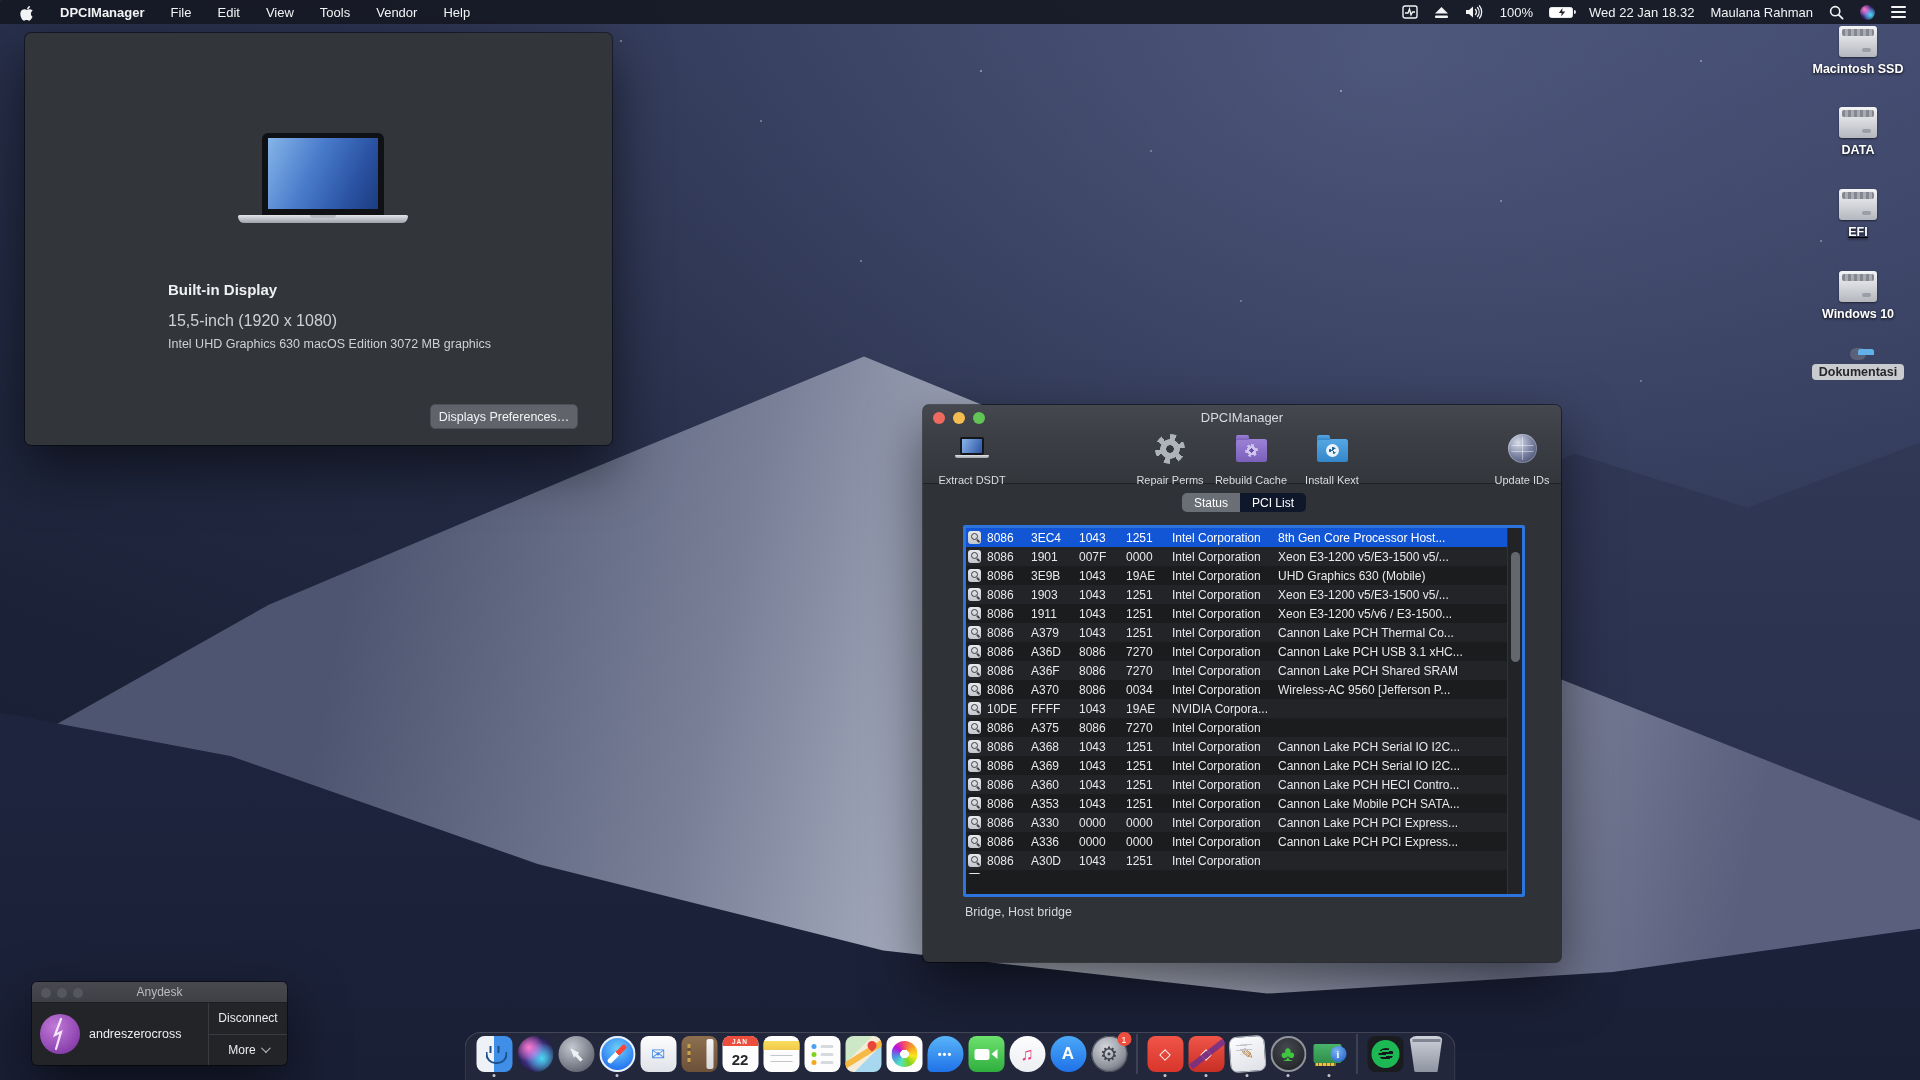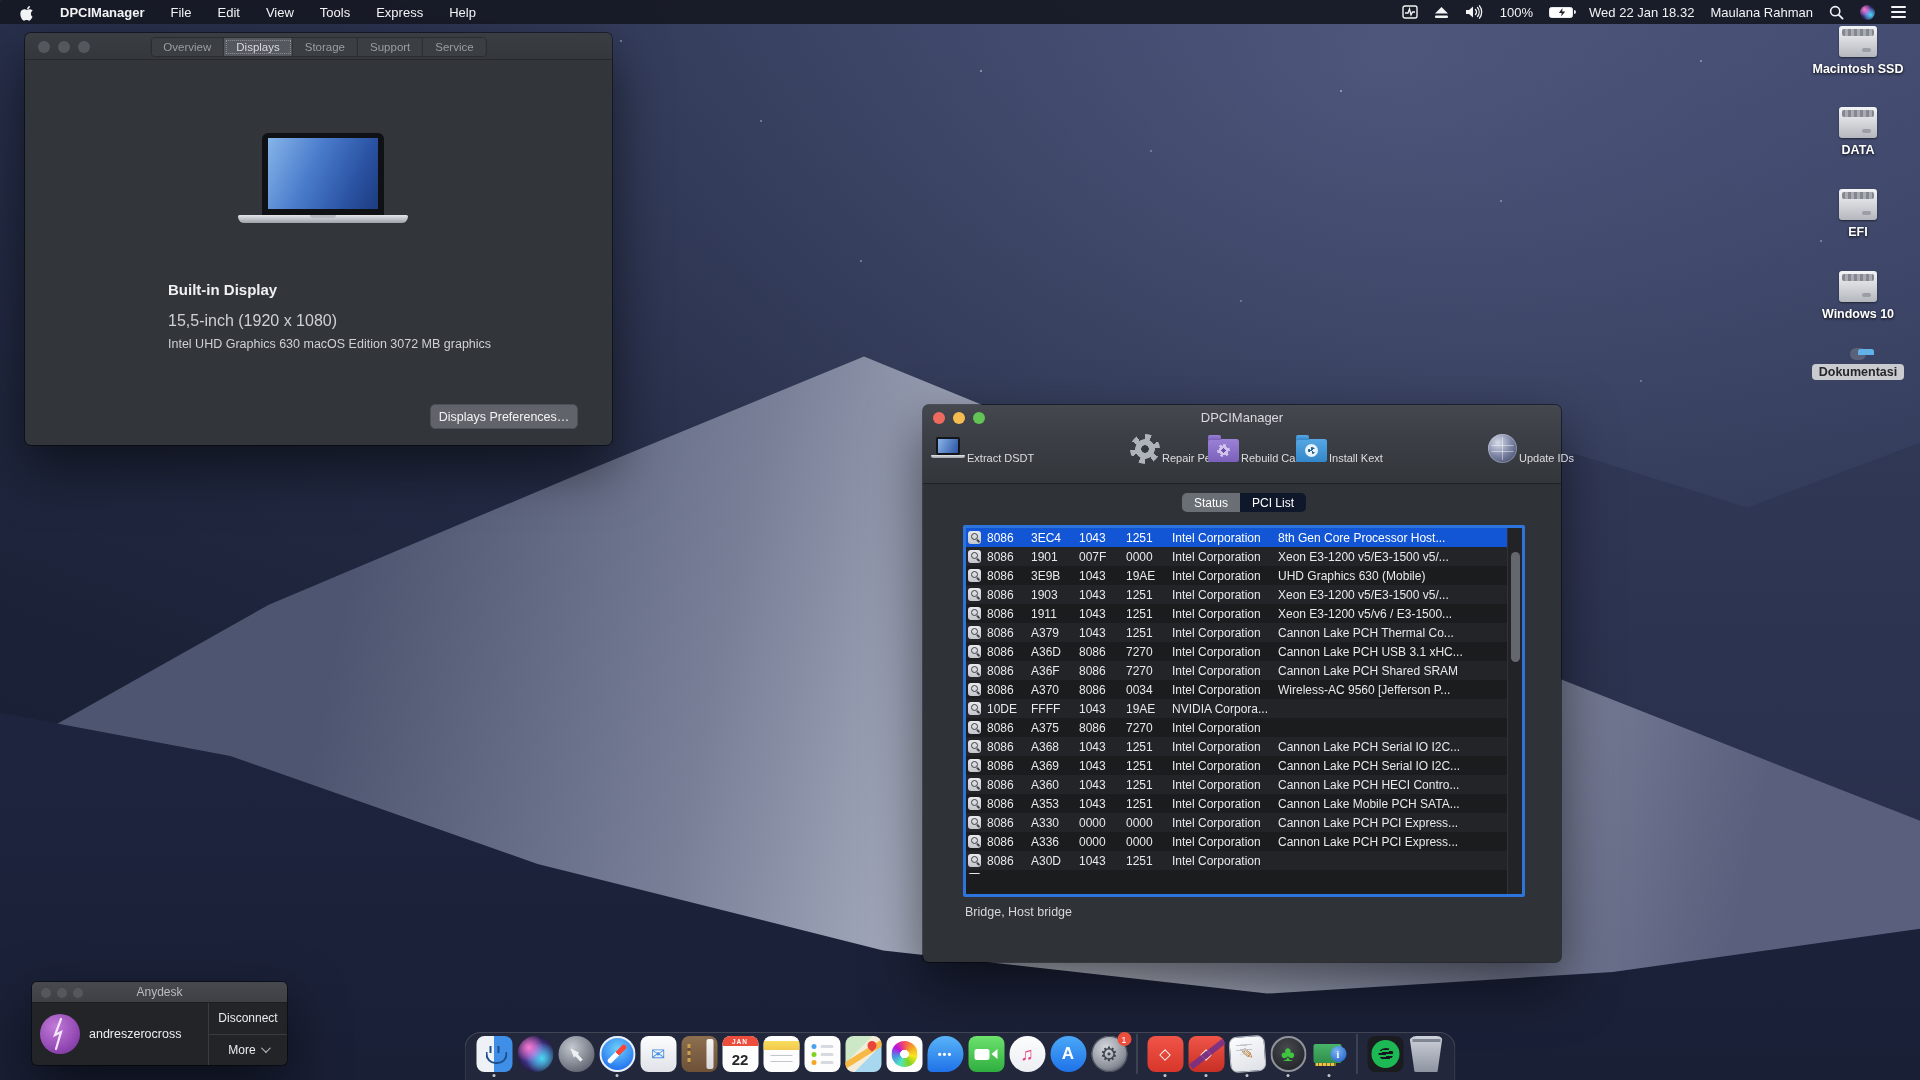--- a/index.html
+++ b/index.html
@@ -83,21 +83,21 @@
     border:1px solid #4c4f55; border-radius:5px; color:#f2f3f5; font-size:12.5px;
     display:flex; align-items:center; justify-content:center; }
 
   
   .dpci { left:923px; top:405px; width:638px; height:557px; background:#2f3236; }
   .dpci .titlebar { position:relative; height:25px; border-radius:6px 6px 0 0;
     background:linear-gradient(#45484e,#3d4046); color:#d8dade; font-size:13px;
     display:flex; align-items:center; justify-content:center; }
   .dpci .dots { position:absolute; left:10px; top:7px; display:flex; gap:8px; }
   .dpci .toolbar { position:relative; height:54px; background:linear-gradient(#3d4046,#33363b); border-bottom:1px solid #1f2124; }
-  .tb-item { position:absolute; top:3px; display:flex; flex-direction:row; align-items:flex-end; gap:2px; }
+  .tb-item { position:absolute; top:3px; display:flex; flex-direction:column; align-items:center; gap:10px; }
   .tb-item .lbl { font-size:11px; color:#dcdde0; white-space:nowrap; }
   .tb-ic { height:31px; display:flex; align-items:center; justify-content:center; }
   .mini-mac { position:relative; width:34px; height:24px; }
   .mini-mac .scr { position:absolute; left:5px; top:0; width:24px; height:18px; background:#15161a; border-radius:2px; padding:2px; }
   .mini-mac .scr i { display:block; width:100%; height:100%; background:linear-gradient(115deg,#8ab5e8,#2b53a4); }
   .mini-mac .bs { position:absolute; left:0; top:18px; width:34px; height:3.5px; background:linear-gradient(#e3e5e9,#9ea1a8); border-radius:1px 1px 3px 3px; }
   .icon-gear { width:30px; height:30px; border-radius:50%;
     background:
       radial-gradient(circle, #34373b 0 3.5px, transparent 4px),
       radial-gradient(circle, #aeb3ba 0 9.5px, transparent 10px),
@@ -288,21 +288,21 @@
     <span class="mb-item mb-icon">
       <svg width="14" height="17" viewBox="0 0 16 19">
         <path fill="#f2f3f5" d="M11.4 2c.1 1-.3 1.9-.9 2.6-.6.7-1.5 1.2-2.4 1.1-.1-.9.4-1.9.9-2.5C9.6 2.5 10.6 2 11.4 2zM14.3 14.3c-.3.9-.6 1.3-1.1 2.1-.7 1.1-1.7 2.4-2.9 2.4-1 0-1.3-.7-2.8-.7s-1.8.7-2.8.7c-1.2 0-2.1-1.2-2.8-2.3C.1 13.6-.1 9.9 1.2 7.9c.9-1.4 2.3-2.2 3.6-2.2 1.3 0 2.1.7 3.2.7 1 0 1.7-.7 3.2-.7 1.2 0 2.4.6 3.3 1.7-2.9 1.6-2.4 5.6-.2 6.9z"></path>
       </svg>
     </span>
     <span class="mb-item appname">DPCIManager</span>
     <span class="mb-item">File</span>
     <span class="mb-item">Edit</span>
     <span class="mb-item">View</span>
     <span class="mb-item">Tools</span>
-    <span class="mb-item">Express</span>
+    <span class="mb-item">Vendor</span>
     <span class="mb-item">Help</span>
   </div>
   <div class="right">
     <span class="mb-icon">
       <svg width="16" height="14" viewBox="0 0 16 14">
           <rect x="1" y="1" width="14" height="12" rx="2" fill="none" stroke="#f2f3f5" stroke-width="1.4"></rect>
           <polyline points="3,8 6,8 7.5,4 9,10 10.5,7 13,7" fill="none" stroke="#f2f3f5" stroke-width="1.3"></polyline>
         </svg>
     </span>
     <span class="mb-icon">
@@ -336,34 +336,20 @@
       </span>
     <span class="mb-icon nc-icon">
         <i></i>
         <i></i>
         <i></i>
       </span>
   </div>
 </div>
 
 <div class="win sysinfo">
-  <div class="titlebar">
-    <div class="dots">
-      <span class="tl inactive"></span>
-      <span class="tl inactive"></span>
-      <span class="tl inactive"></span>
-    </div>
-    <div class="tabs">
-      <span class="tab">Overview</span>
-      <span class="tab sel">Displays</span>
-      <span class="tab">Storage</span>
-      <span class="tab">Support</span>
-      <span class="tab">Service</span>
-    </div>
-  </div>
   <div class="macbook">
     <div class="screen">
         <div class="panel"></div>
       </div>
     <div class="base"></div>
   </div>
   <div class="si-title">Built-in Display</div>
   <div class="si-line1">15,5-inch (1920 x 1080)</div>
   <div class="si-line2">Intel UHD Graphics 630 macOS Edition 3072 MB graphics</div>
   <div class="si-btn">Displays Preferences…</div>
@@ -676,21 +662,21 @@
 </div>
 
 <div class="dicon" style="top:26px;">
   <span class="drive"></span>
   <span class="lbl">Macintosh SSD</span>
 </div>
 <div class="dicon" style="top:107px;">
   <span class="drive"></span>
   <span class="lbl">DATA</span>
 </div>
-<div class="dicon" style="top:189px;">
+<div class="dicon" style="top:189px;text-decoration:underline;">
   <span class="drive"></span>
   <span class="lbl">EFI</span>
 </div>
 <div class="dicon" style="top:271px;">
   <span class="drive"></span>
   <span class="lbl">Windows 10</span>
 </div>
 <div class="dicon" style="top:348px;">
   <span class="sel-box"><span class="folder-big"></span></span>
   <span class="lbl-pill">Dokumentasi</span>

